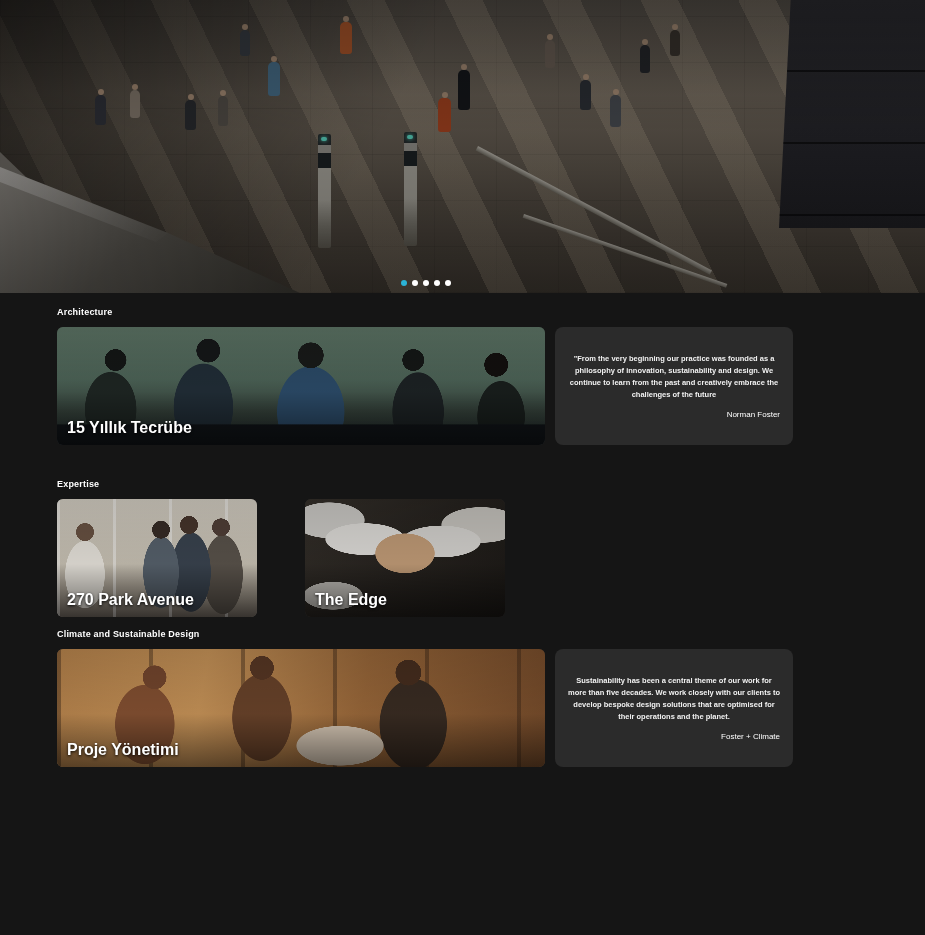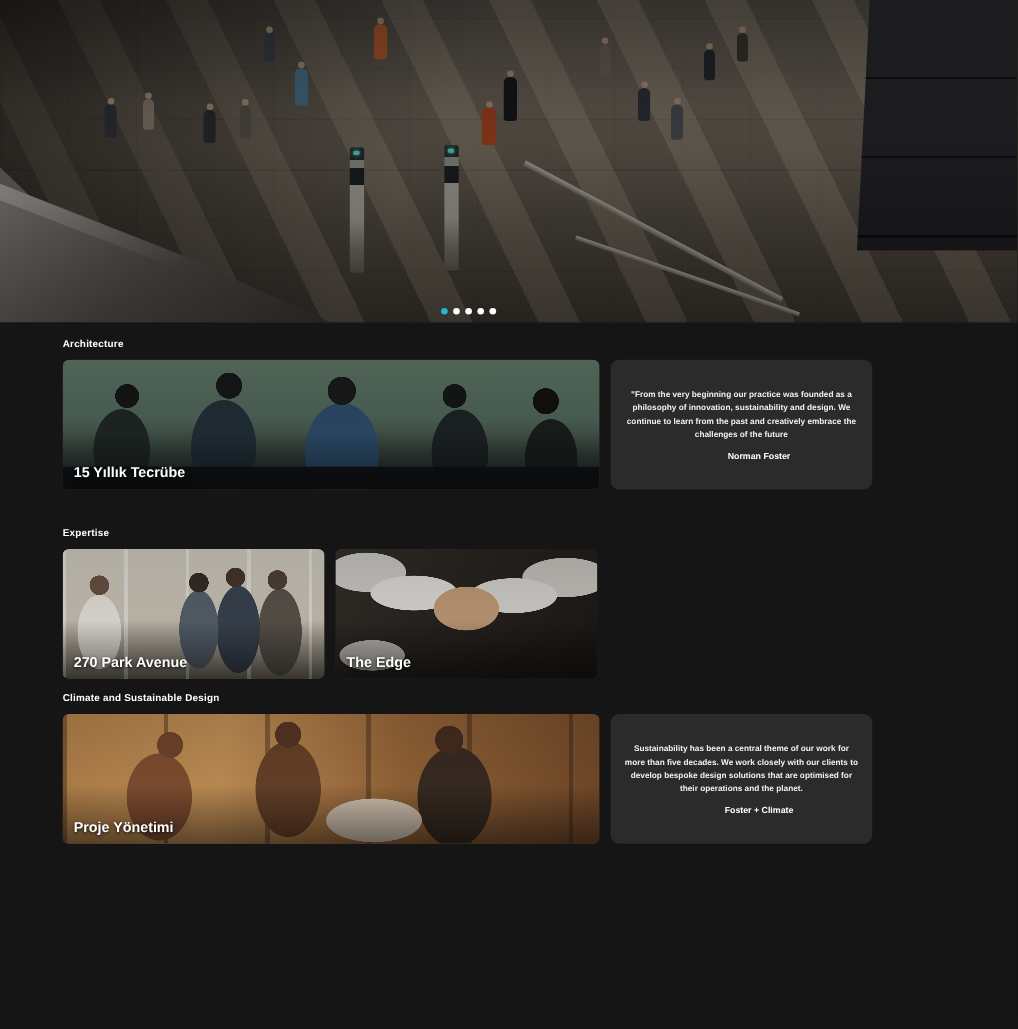--- a/index.html
+++ b/index.html
@@ -68,32 +68,32 @@
   .dot.active { background: #2bb3d6; }
 
   
   .content { width: 738px; margin-left: 57px; }
   .section-label { margin-top: 14px; font-size: 9px; font-weight: bold; color: #ffffff; letter-spacing: .2px; }
   .section-label.gap-lg { margin-top: 34px; }
   .section-label.gap-md { margin-top: 12px; }
   .row { display: flex; gap: 10px; margin-top: 10px; }
   .grid3 { display: grid; grid-template-columns: repeat(3, 238px); gap: 9px 10px; margin-top: 10px; }
 
-  .card { position: relative; width: 238px; height: 118px; border-radius: 6px; overflow: hidden; background: #222; cursor: pointer; }
+  .card { position: relative; width: 200px; height: 118px; border-radius: 6px; overflow: hidden; background: #222; cursor: pointer; }
   .card.wide { width: 488px; }
   .photo { position: absolute; inset: 0; }
   .photo::after { content: ""; position: absolute; inset: 0;
     background: linear-gradient(180deg, rgba(0,0,0,.20) 0%, rgba(0,0,0,.12) 55%, rgba(0,0,0,.55) 100%); }
   .card-title { position: absolute; left: 10px; bottom: 8px; z-index: 2;
-    font-size: 13px; font-weight: bold; color: #fff; text-shadow: 0 1px 3px rgba(0,0,0,.95); }
+    font-size: 16px; font-weight: bold; color: #fff; text-shadow: 0 1px 3px rgba(0,0,0,.95); }
 
   .quote-card { width: 238px; height: 118px; border-radius: 8px; background: #2b2b2b;
     display: flex; flex-direction: column; justify-content: center; padding: 0 13px; }
   .quote-text { margin: 0; font-size: 7.5px; font-weight: bold; color: #f2f2f2; text-align: center; line-height: 1.6; }
-  .quote-attribution { margin-top: 9px; font-size: 8px; font-weight: bold; color: #ffffff; text-align: center; margin-left: 32px; }
+  .quote-attribution { margin-top: 9px; font-size: 8px; font-weight: normal; color: #ffffff; text-align: right; margin-left: 32px; }
 
   
   .scene-a { background:
     linear-gradient(180deg, rgba(0,0,0,0) 82%, #12161a 83%),
     radial-gradient(circle 11px at 12% 28%, #151817 98%, transparent),
     radial-gradient(ellipse 26px 38px at 11% 70%, #202825 98%, transparent),
     radial-gradient(circle 12px at 31% 20%, #17191a 98%, transparent),
     radial-gradient(ellipse 30px 44px at 30% 68%, #23303a 98%, transparent),
     radial-gradient(circle 13px at 52% 24%, #1a1c1b 98%, transparent),
     radial-gradient(ellipse 34px 46px at 52% 72%, #2e4f6e 98%, transparent),

